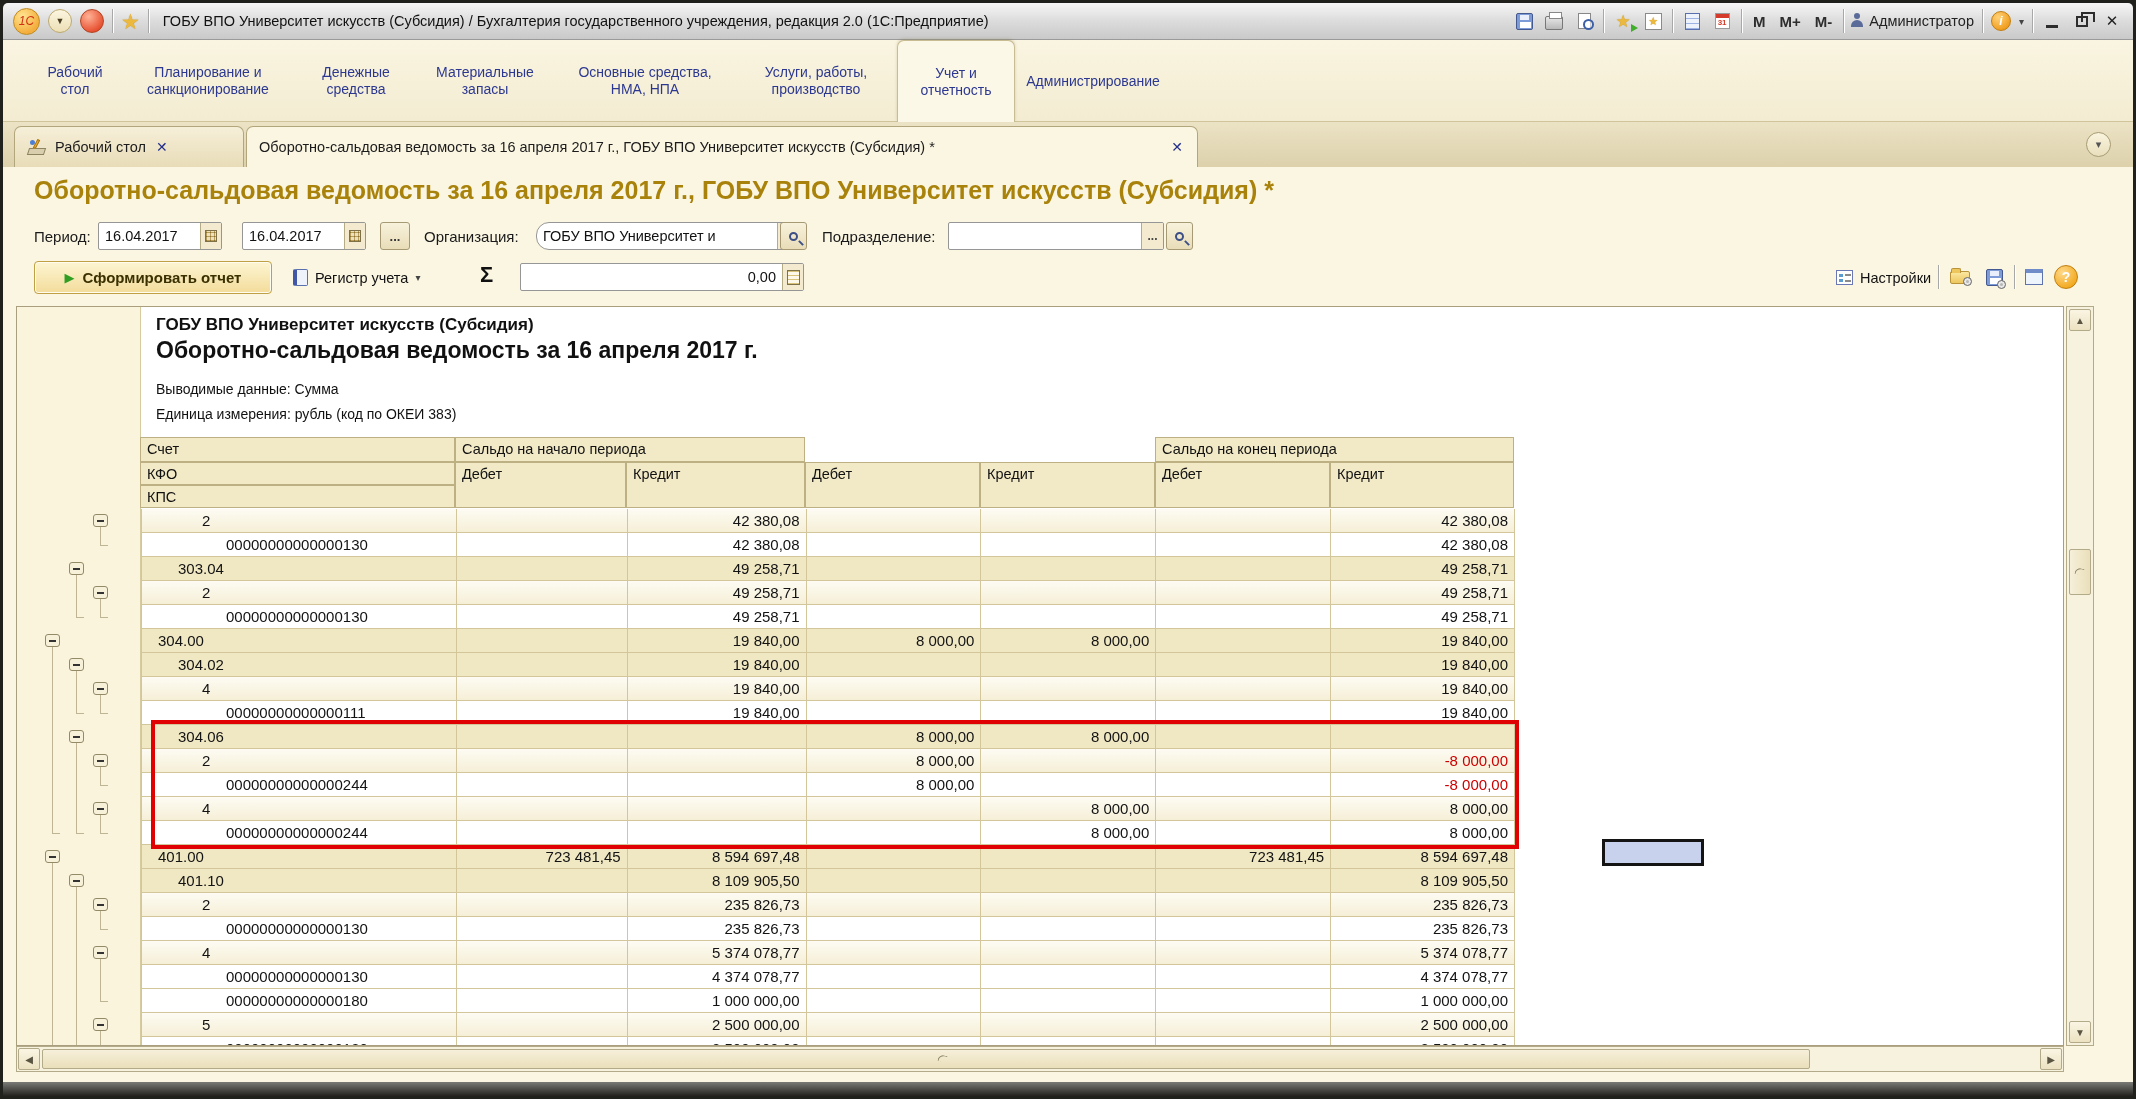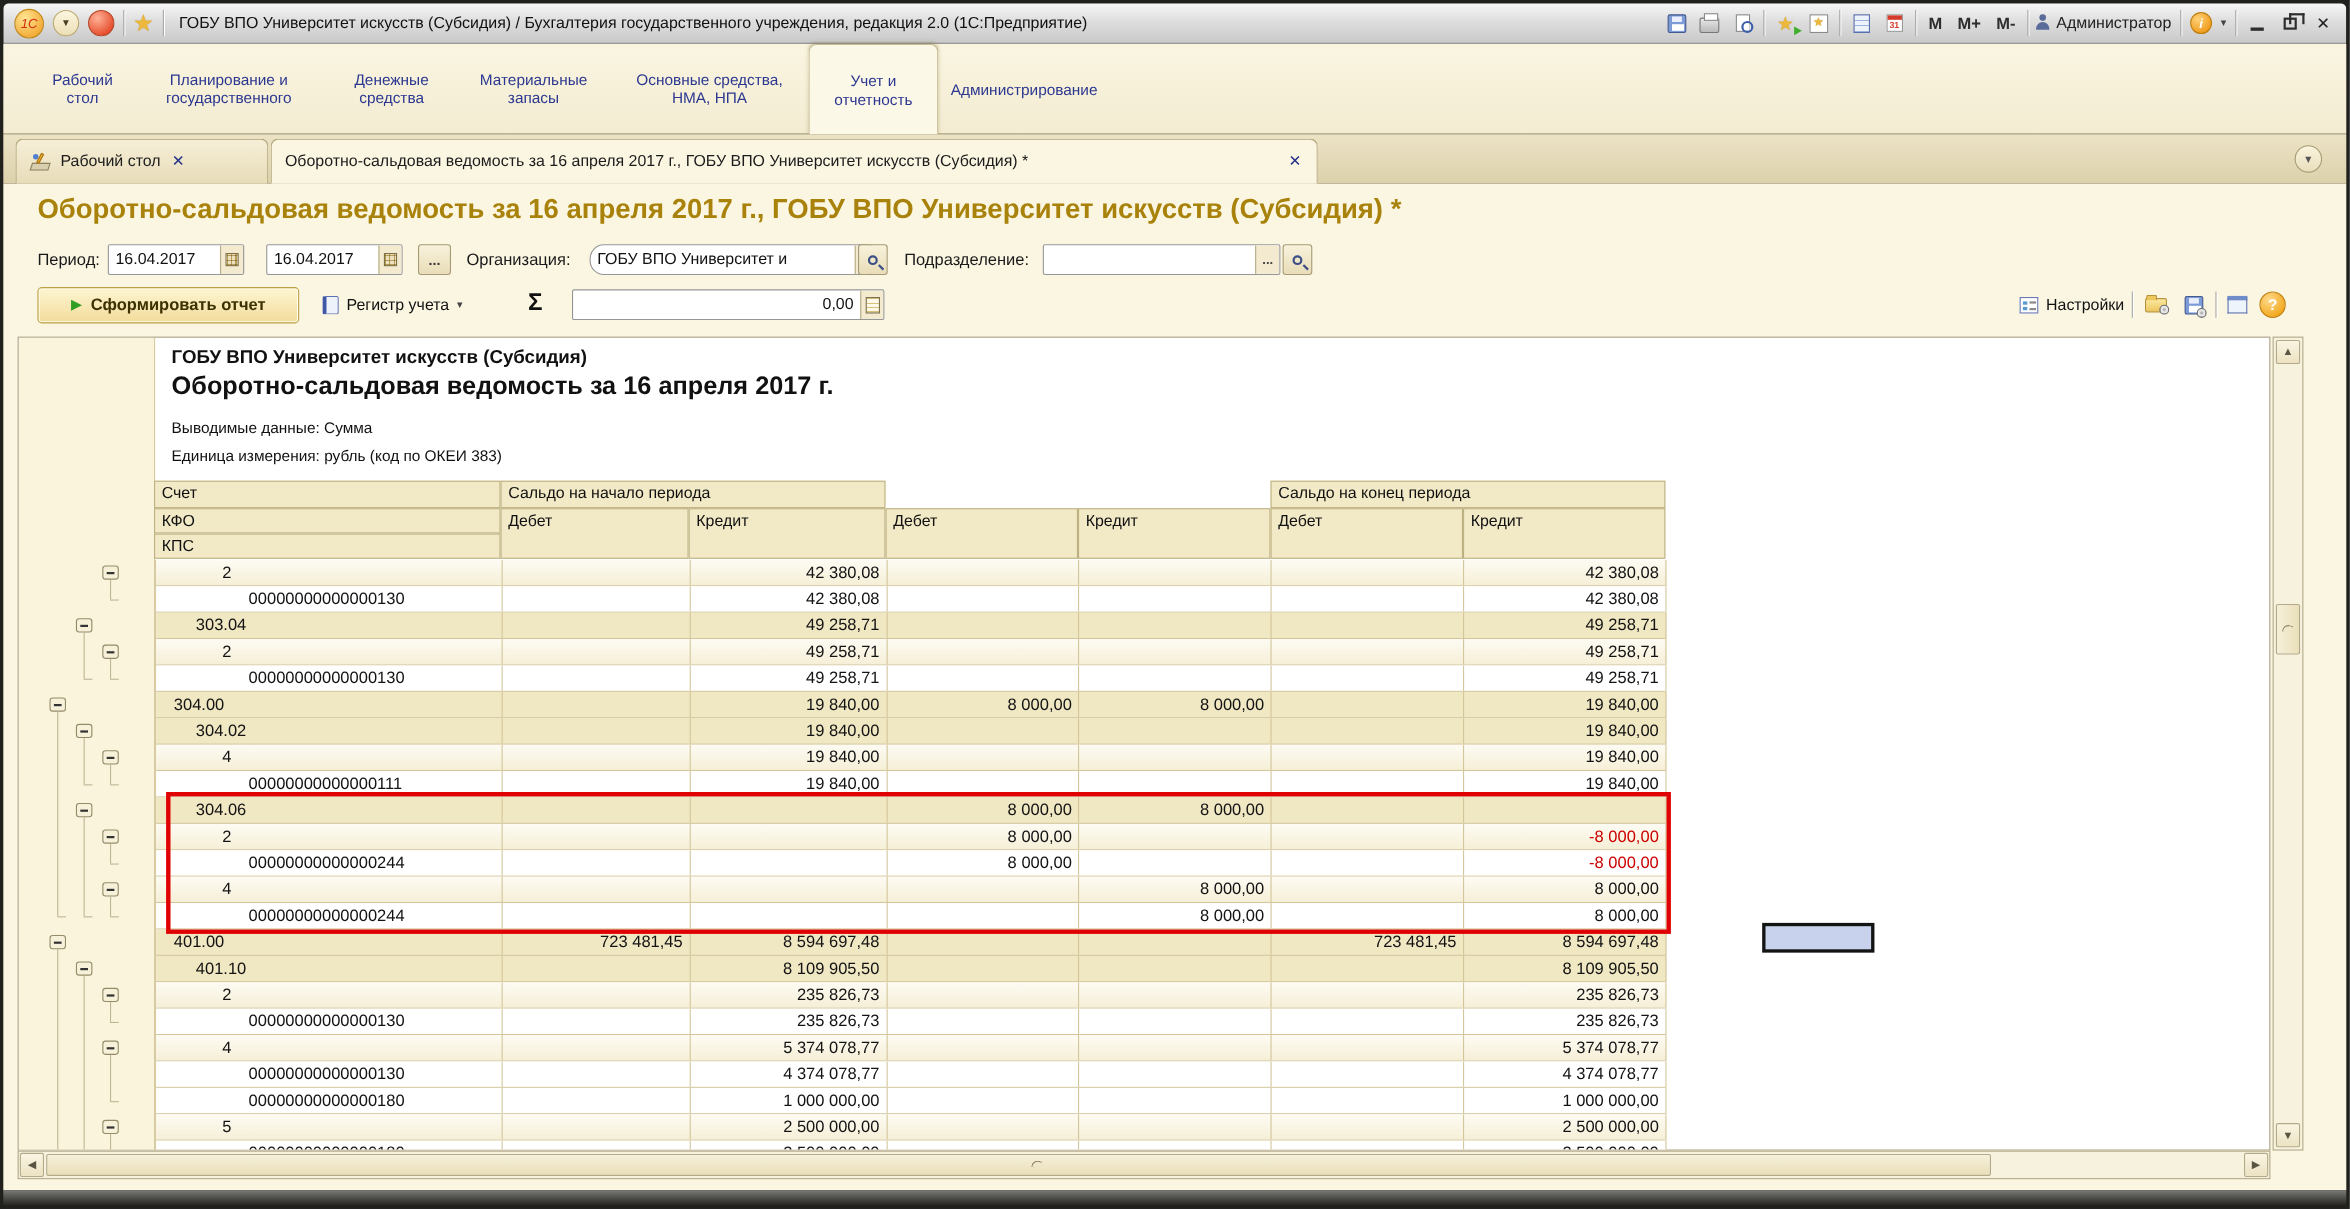--- a/index.html
+++ b/index.html
@@ -230,24 +230,25 @@
         <div class="win-restore"></div>
       </div>
     <div class="tb-ico">
         <span class="win-close">✕</span>
       </div>
   </div>
 
   <div class="ribbon">
     <div class="rtabs" id="ribbon-tabs">
         <div class="rtab" style="width: 88px;">Рабочий стол</div>
-        <div class="rtab" style="width: 178px;">Планирование и государственного</div>
+        <div class="rtab" style="width: 178px;">Планирование и санкционирование</div>
         <div class="rtab" style="width: 118px;">Денежные средства</div>
         <div class="rtab" style="width: 140px;">Материальные запасы</div>
         <div class="rtab" style="width: 180px;">Основные средства, НМА, НПА</div>
+        <div class="rtab" style="width: 162px;">Услуги, работы, производство</div>
         <div class="rtab active" style="width: 118px;">Учет и отчетность</div>
         <div class="rtab" style="width: 156px;">Администрирование</div>
       </div>
   </div>
 
   <div class="tabbar">
     <div class="dtab inactive" style="left:11px;width:230px;">
       <div class="desk-ico">
           <div class="dot"></div>
           <div class="base"></div>

